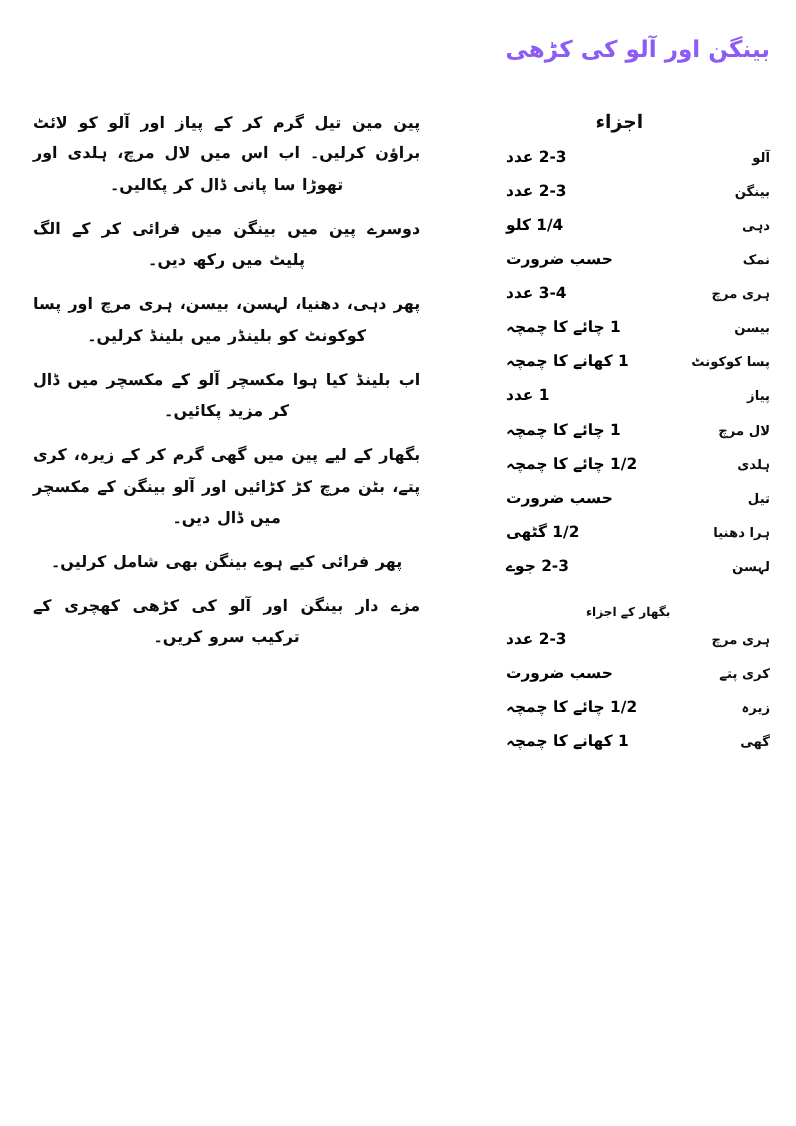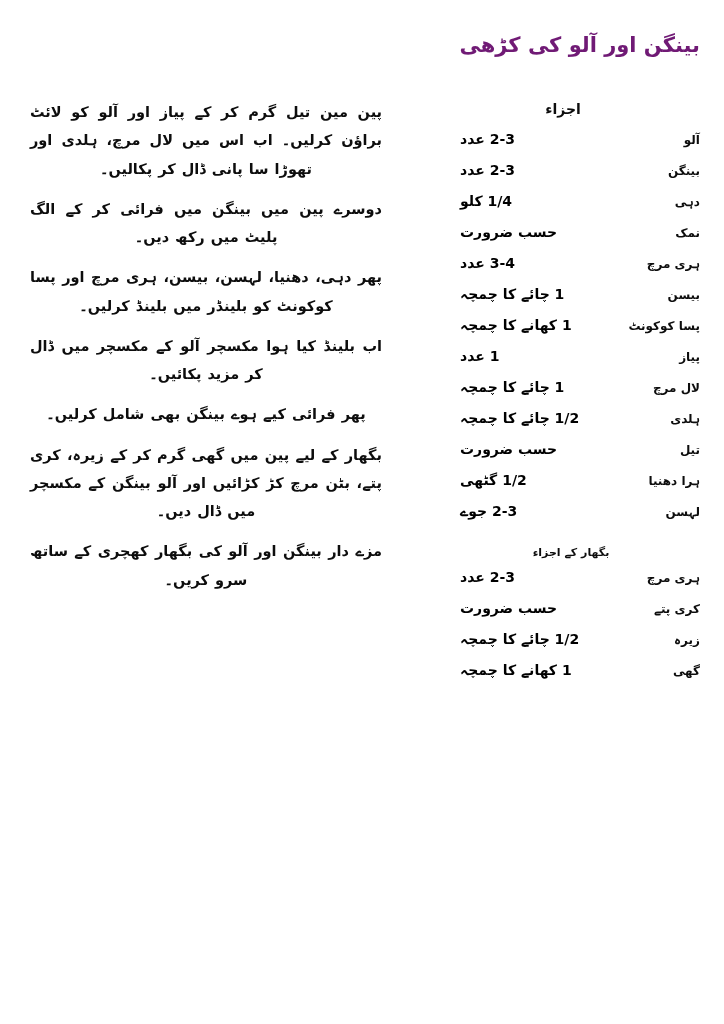--- a/index.html
+++ b/index.html
@@ -23,35 +23,35 @@
   #recipe-title {
     position: absolute;
     top: 30px;
     right: 24px;
     width: 320px;
     text-align: right;
     font-size: 21px;
     font-weight: 700;
     line-height: 1.5;
     letter-spacing: 0.2px;
-    color: #701a75;
+    color: #8b5cf6;
     white-space: nowrap;
   }
 
   
   #ingredients-block {
     position: absolute;
     top: 100px;
     right: 24px;
     width: 248px;
     direction: rtl;
   }
   .ing-heading {
     text-align: center;
-    font-size: 14px;
+    font-size: 17px;
     font-weight: 700;
     color: #0d0d0d;
     margin: 0 0 10px 0;
     padding-right: 26px;
     line-height: 1.4;
   }
   .ing-subheading {
     text-align: center;
     font-size: 11px;
     font-weight: 700;
@@ -203,18 +203,18 @@
     </div>
 
   </div>
 
   <div id="method-block">
 
     <p class="method-step">پین مین تیل گرم کر کے پیاز اور آلو کو لائٹ براؤن کرلیں۔ اب اس میں لال مرچ، ہلدی اور تھوڑا سا پانی ڈال کر پکالیں۔</p>
     <p class="method-step">دوسرے پین میں بینگن میں فرائی کر کے الگ پلیٹ میں رکھ دیں۔</p>
     <p class="method-step">پھر دہی، دھنیا، لہسن، بیسن، ہری مرچ اور پسا کوکونٹ کو بلینڈر میں بلینڈ کرلیں۔</p>
     <p class="method-step">اب بلینڈ کیا ہوا مکسچر آلو کے مکسچر میں ڈال کر مزید پکائیں۔</p>
+    <p class="method-step">بگھار کے لیے پین میں گھی گرم کر کے زیرہ، کری پتے، بٹن مرچ کڑ کڑائیں اور آلو بینگن کے مکسچر میں ڈال دیں۔</p>
     <p class="method-step">پھر فرائی کیے ہوے بینگن بھی شامل کرلیں۔</p>
-    <p class="method-step">بگھار کے لیے پین میں گھی گرم کر کے زیرہ، کری پتے، بٹن مرچ کڑ کڑائیں اور آلو بینگن کے مکسچر میں ڈال دیں۔</p>
-    <p class="method-step">مزے دار بینگن اور آلو کی بگھار کھچری کے ساتھ سرو کریں۔</p>
+    <p class="method-step">مزے دار بینگن اور آلو کی کڑھی کھچری کے ترکیب سرو کریں۔</p>
   </div>
 
 </div>
 
 </body></html>

